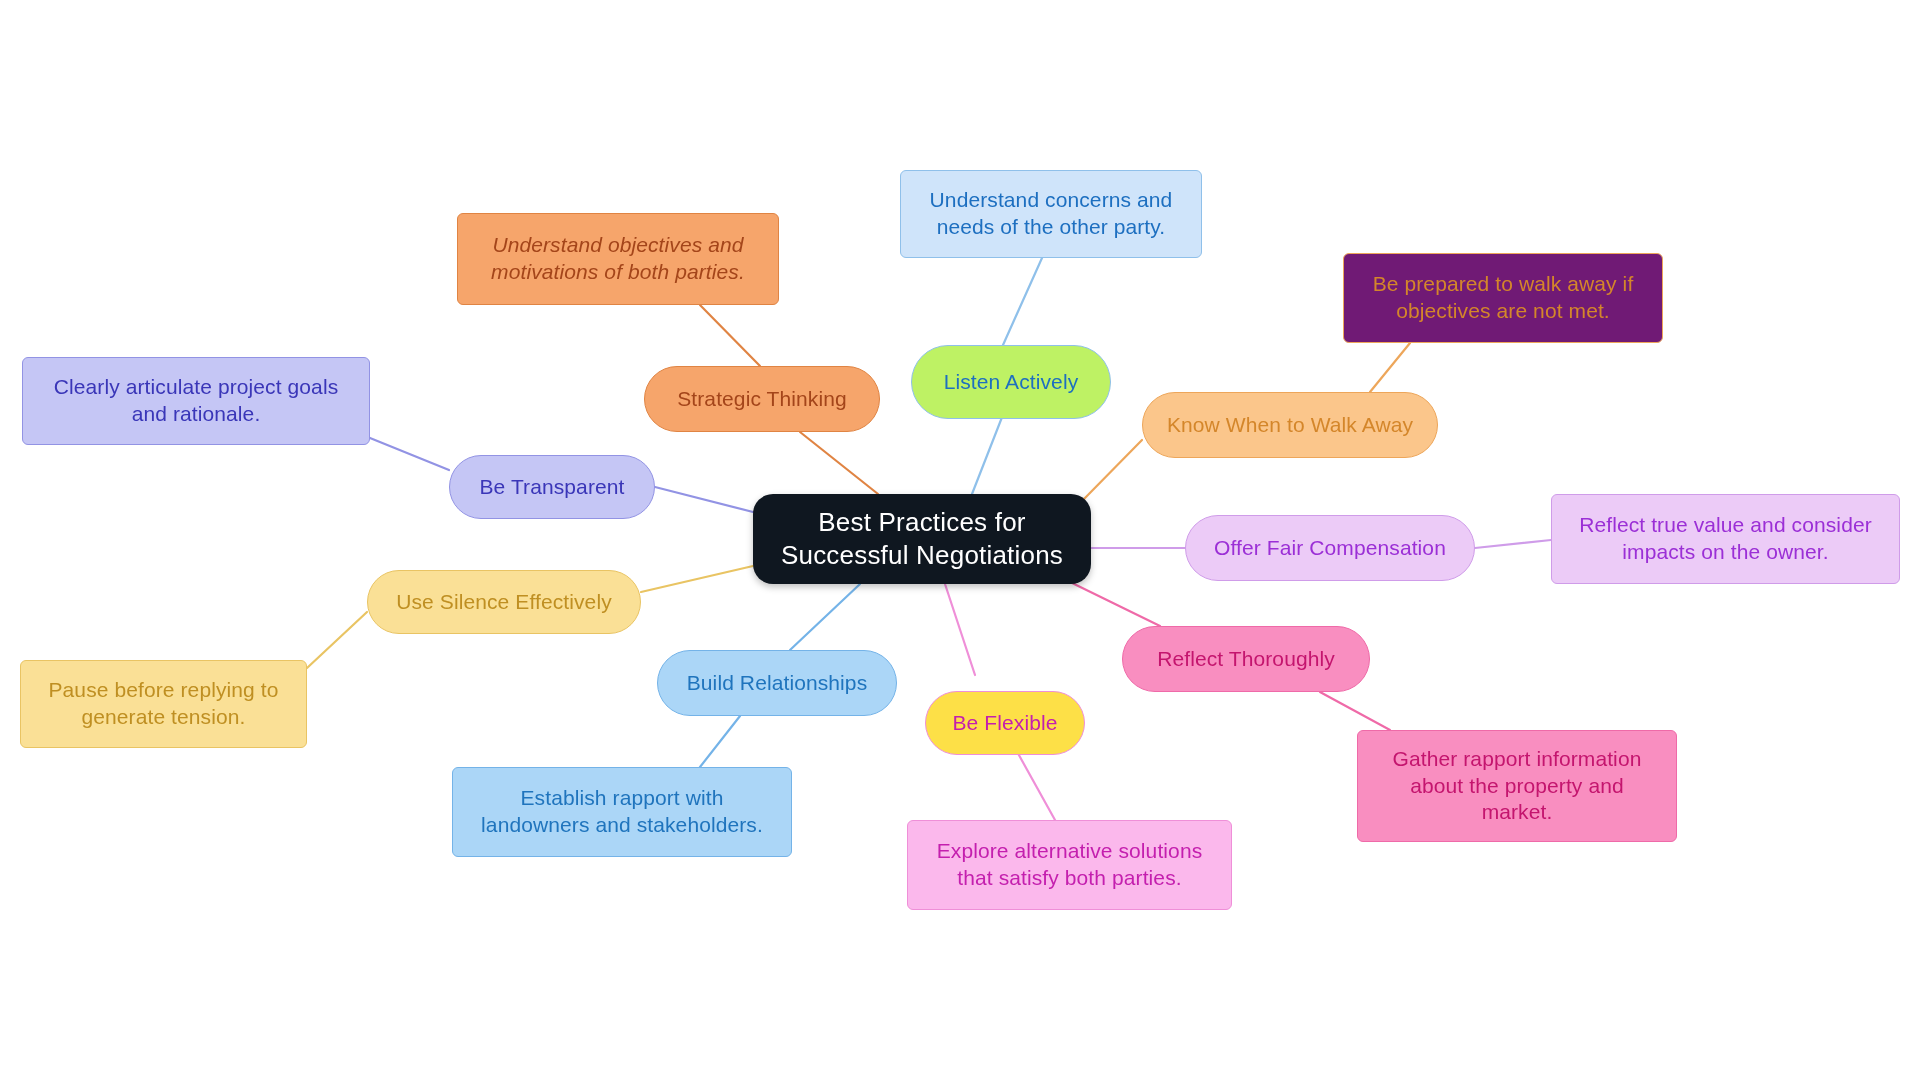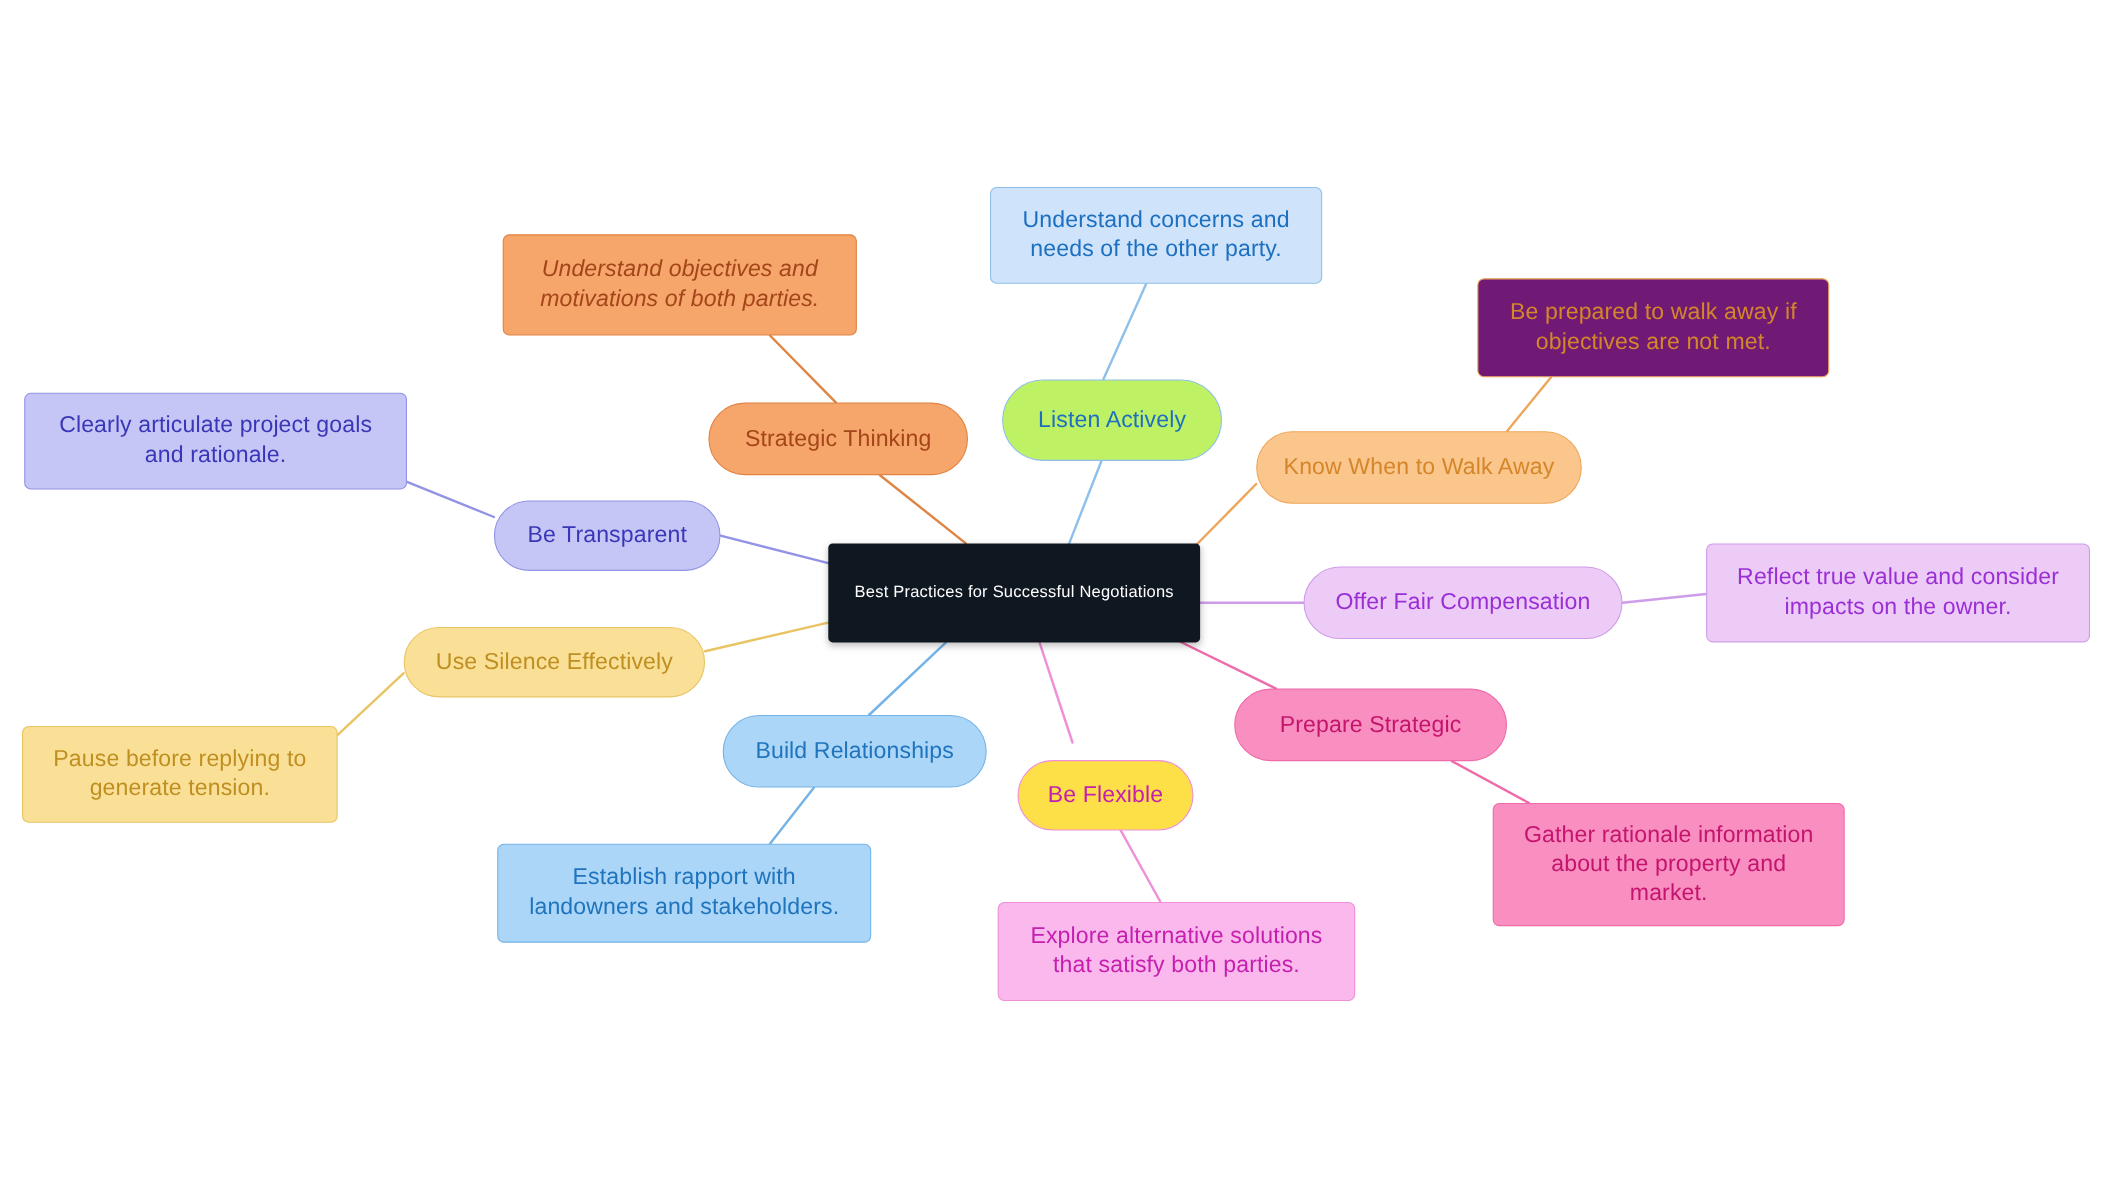--- a/index.html
+++ b/index.html
@@ -33,23 +33,23 @@
     justify-content: center;
     text-align: center;
     border-style: solid;
     border-width: 1.5px;
     line-height: 1.28;
     white-space: pre-line;
     padding: 6px 16px;
     letter-spacing: 0.1px;
   }
   .node.root {
-    border-radius: 4px;
+    border-radius: 20px;
     border-width: 0;
-    font-size: 15px;
+    font-size: 26px;
     color: #ffffff;
     background: #0f1720;
     box-shadow: 0 3px 7px rgba(0,0,0,0.25);
     letter-spacing: 0.2px;
   }
   .node.branch, .node.leaf {
     border-radius: 999px;
     font-size: 21px;
   }
   .node.leaf {
@@ -93,22 +93,22 @@
 and rationale.</div>
       <div class="node branch" style="left: 367px; top: 570px; width: 274px; height: 64px; background: rgb(250, 224, 150); color: rgb(191, 143, 34); border-color: rgb(233, 196, 99);">Use Silence Effectively</div>
       <div class="node leaf" style="left: 20px; top: 660px; width: 287px; height: 88px; background: rgb(250, 224, 150); color: rgb(191, 143, 34); border-color: rgb(233, 196, 99);">Pause before replying to
 generate tension.</div>
       <div class="node branch" style="left: 657px; top: 650px; width: 240px; height: 66px; background: rgb(171, 214, 247); color: rgb(31, 116, 189); border-color: rgb(116, 179, 232);">Build Relationships</div>
       <div class="node leaf" style="left: 452px; top: 767px; width: 340px; height: 90px; background: rgb(171, 214, 247); color: rgb(31, 116, 189); border-color: rgb(116, 179, 232);">Establish rapport with
 landowners and stakeholders.</div>
       <div class="node branch" style="left: 925px; top: 691px; width: 160px; height: 64px; background: #fde047; color: rgb(196, 31, 174); border-color: rgb(239, 143, 216);">Be Flexible</div>
       <div class="node leaf" style="left: 907px; top: 820px; width: 325px; height: 90px; background: rgb(251, 184, 236); color: rgb(196, 31, 174); border-color: rgb(239, 143, 216);">Explore alternative solutions
 that satisfy both parties.</div>
-      <div class="node branch" style="left: 1122px; top: 626px; width: 248px; height: 66px; background: rgb(249, 142, 192); color: rgb(196, 21, 110); border-color: rgb(239, 106, 168);">Prepare Strategic</div>
-      <div class="node leaf" style="left: 1357px; top: 730px; width: 320px; height: 112px; background: rgb(249, 142, 192); color: rgb(196, 21, 110); border-color: rgb(239, 106, 168);">Gather rationale information
+      <div class="node branch" style="left: 1122px; top: 626px; width: 248px; height: 66px; background: rgb(249, 142, 192); color: rgb(196, 21, 110); border-color: rgb(239, 106, 168);">Reflect Thoroughly</div>
+      <div class="node leaf" style="left: 1357px; top: 730px; width: 320px; height: 112px; background: rgb(249, 142, 192); color: rgb(196, 21, 110); border-color: rgb(239, 106, 168);">Gather rapport information
 about the property and
 market.</div>
       <div class="node branch" style="left: 1185px; top: 515px; width: 290px; height: 66px; background: rgb(236, 203, 247); color: rgb(155, 47, 214); border-color: rgb(207, 156, 233);">Offer Fair Compensation</div>
       <div class="node leaf" style="left: 1551px; top: 494px; width: 349px; height: 90px; background: rgb(236, 203, 247); color: rgb(155, 47, 214); border-color: rgb(207, 156, 233);">Reflect true value and consider
 impacts on the owner.</div>
       <div class="node branch" style="left: 1142px; top: 392px; width: 296px; height: 66px; background: rgb(251, 198, 139); color: rgb(212, 134, 42); border-color: rgb(237, 166, 90);">Know When to Walk Away</div>
       <div class="node leaf" style="left: 1343px; top: 253px; width: 320px; height: 90px; background: #701a75; color: rgb(212, 134, 42); border-color: rgb(237, 166, 90);">Be prepared to walk away if
 objectives are not met.</div>
     </div>
 </div>

